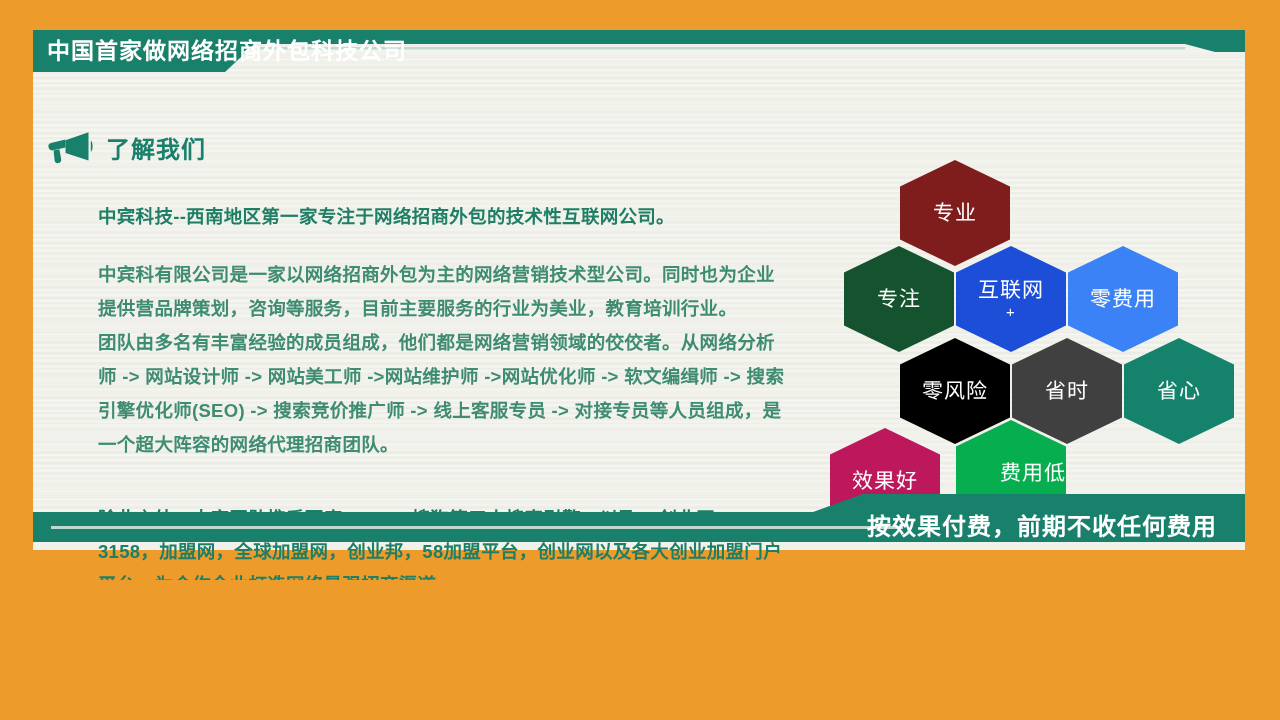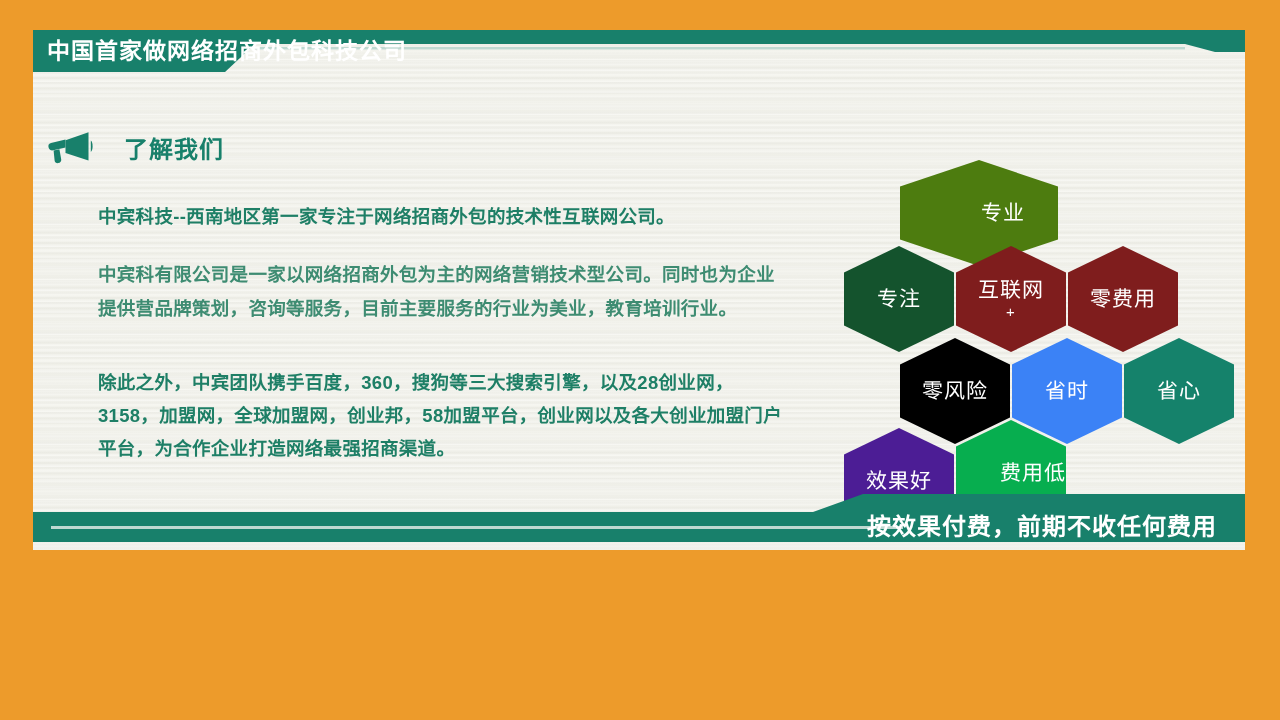--- a/index.html
+++ b/index.html
@@ -126,21 +126,21 @@
     z-index: 3;
   }
 
   
   .section-head {
     position: absolute;
     left: 48px;
     top: 130px;
     display: flex;
     align-items: center;
-    gap: 30px;
+    gap: 12px;
   }
   .megaphone-icon {
     width: 46px;
     height: 34px;
     display: block;
   }
   .section-title {
     font-size: 24px;
     font-weight: bold;
     color: #18806B;
@@ -233,47 +233,48 @@
       <path d="M17.5,8.6 L3.0,12.0 C0.4,12.7 0.0,14.4 0.6,16.4 C1.3,18.6 3.0,19.8 5.3,19.3 L17.5,16.4 Z" fill="#18806B"></path>
       <path d="M5.6,19.6 L11.4,18.3 L13.2,28.2 C13.5,30.3 12.3,31.8 10.3,32.1 C8.3,32.4 6.9,31.3 6.6,29.4 Z" fill="#18806B"></path>
       <path d="M42.8,9.6 C45.2,11.0 45.2,19.4 42.8,21.0 L42.8,9.6 Z" fill="#18806B"></path>
     </svg>
     <div class="section-title">了解我们</div>
   </div>
 
   <div class="copy">
     <p class="lead">中宾科技--西南地区第一家专注于网络招商外包的技术性互联网公司。</p>
     <p class="para">中宾科有限公司是一家以网络招商外包为主的网络营销技术型公司。同时也为企业提供营品牌策划，咨询等服务，目前主要服务的行业为美业，教育培训行业。</p>
+    <p class="para">团队由多名有丰富经验的成员组成，他们都是网络营销领域的佼佼者。从网络分析师 -&gt; 网站设计师 -&gt; 网站美工师 -&gt;网站维护师 -&gt;网站优化师 -&gt; 软文编缉师 -&gt; 搜索引擎优化师(SEO) -&gt; 搜索竞价推广师 -&gt; 线上客服专员 -&gt; 对接专员等人员组成，是一个超大阵容的网络代理招商团队。</p>
     <p class="tail">除此之外，中宾团队携手百度，360，搜狗等三大搜索引擎，以及28创业网，3158，加盟网，全球加盟网，创业邦，58加盟平台，创业网以及各大创业加盟门户平台，为合作企业打造网络最强招商渠道。</p>
   </div>
 
   <div class="hex-cluster" id="hex-cluster">
-      <div class="hex" style="left: 70px; top: 0px; background: #4d7c0f; padding-left: 48px;">
+      <div class="hex" style="left: 70px; top: 0px; background: #7f1d1d;">
         <span>专业</span>
       </div>
       <div class="hex" style="left: 14px; top: 86px; background: #14532d;">
         <span>专注</span>
       </div>
-      <div class="hex" style="left: 126px; top: 86px; background: #7f1d1d;">
+      <div class="hex" style="left: 126px; top: 86px; background: #1d4ed8;">
         <span>互联网</span>
         <span class="sub">+</span>
       </div>
-      <div class="hex" style="left: 238px; top: 86px; background: #7f1d1d;">
+      <div class="hex" style="left: 238px; top: 86px; background: #3b82f6;">
         <span>零费用</span>
       </div>
       <div class="hex" style="left: 70px; top: 178px; background: #000000;">
         <span>零风险</span>
       </div>
-      <div class="hex" style="left: 182px; top: 178px; background: #3b82f6;">
+      <div class="hex" style="left: 182px; top: 178px; background: #404040;">
         <span>省时</span>
       </div>
       <div class="hex" style="left: 294px; top: 178px; background: rgb(21, 130, 107);">
         <span>省心</span>
       </div>
-      <div class="hex" style="left: 14px; top: 268px; background: #4c1d95;">
+      <div class="hex" style="left: 0; top: 268px; background: #be185d;">
         <span>效果好</span>
       </div>
       <div class="hex" style="left: 126px; top: 260px; background: rgb(7, 174, 79); align-items: flex-end;">
         <span>费用低</span>
       </div>
     </div>
 
   <div class="footer">
     <svg class="footer-shape" viewBox="0 0 1212 56" preserveAspectRatio="none">
       <path d="M0,18 L780,18 L830,0 L1212,0 L1212,48 L0,48 Z" fill="#18806B"></path>

